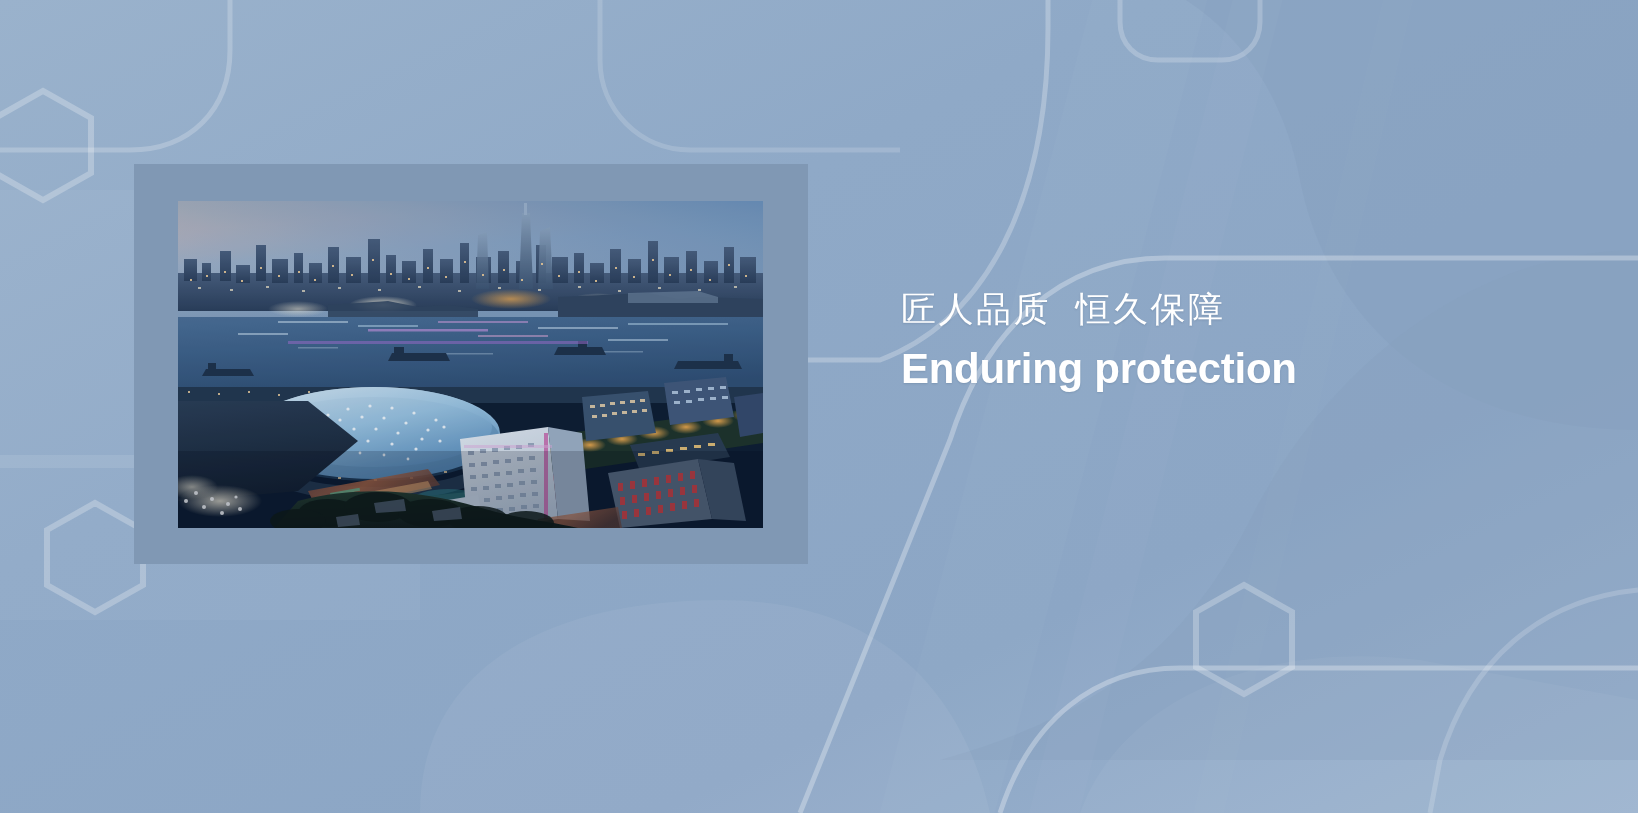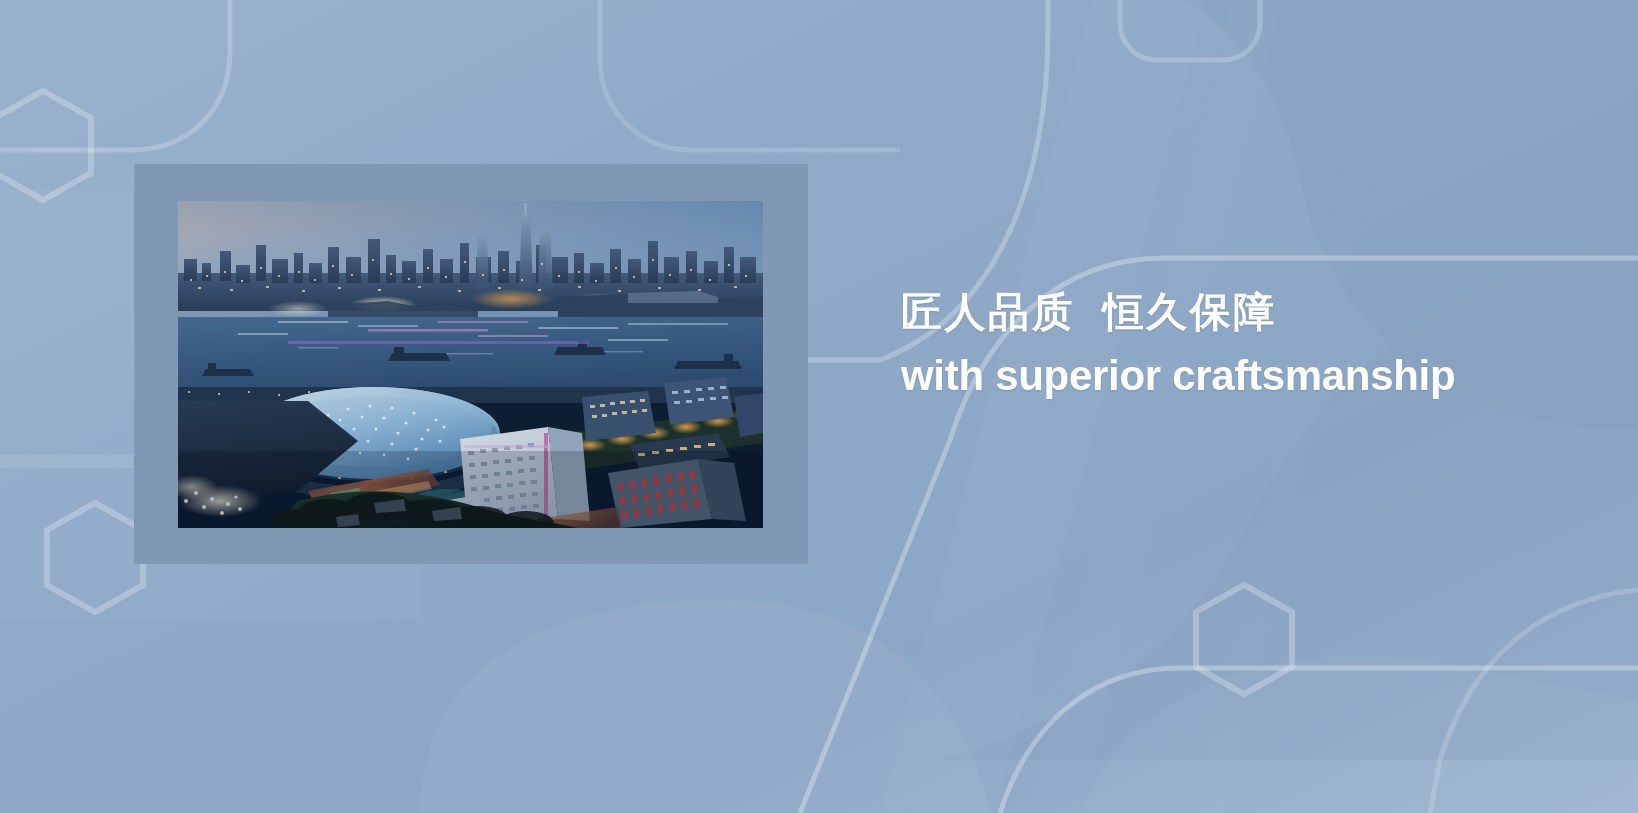--- a/index.html
+++ b/index.html
@@ -40,23 +40,23 @@
   .photo svg{ display:block; width:585px; height:327px; }
 
   
   .copy{
     position:absolute;
     left:901px; top:288px;
     width:640px;
   }
   .headline-cn{
     color:#ffffff;
-    font-size:41px;
+    font-size:35px;
     line-height:1.18;
-    font-weight:700;
+    font-weight:400;
     letter-spacing:2.5px;
     white-space:pre;
     text-shadow:0 1px 2px rgba(40,60,90,.18);
   }
   .headline-en{
     margin-top:17px;
     color:#ffffff;
     font-size:42px;
     line-height:1.08;
     font-weight:700;
@@ -618,18 +618,18 @@
         <rect x="0" y="0" width="585" height="327" fill="#18335c" opacity=".10"></rect>
         <rect x="0" y="250" width="585" height="77" fill="#000814" opacity=".18"></rect>
       </svg>
     </div>
   </div>
 
   <div class="copy">
     <div class="headline-cn">匠人品质  恒久保障</div>
 
     <div class="headline-en">
-      <span class="l2">with superior craftsmanship</span>
+      <span class="l1">Enduring protection</span>
     </div>
 
   </div>
 
 </div>
 
 </body></html>

